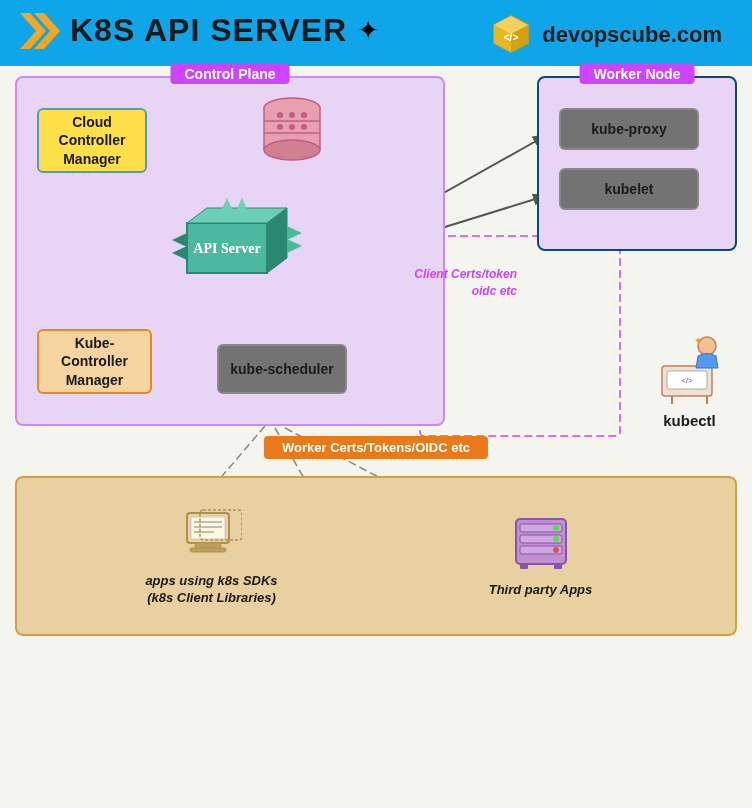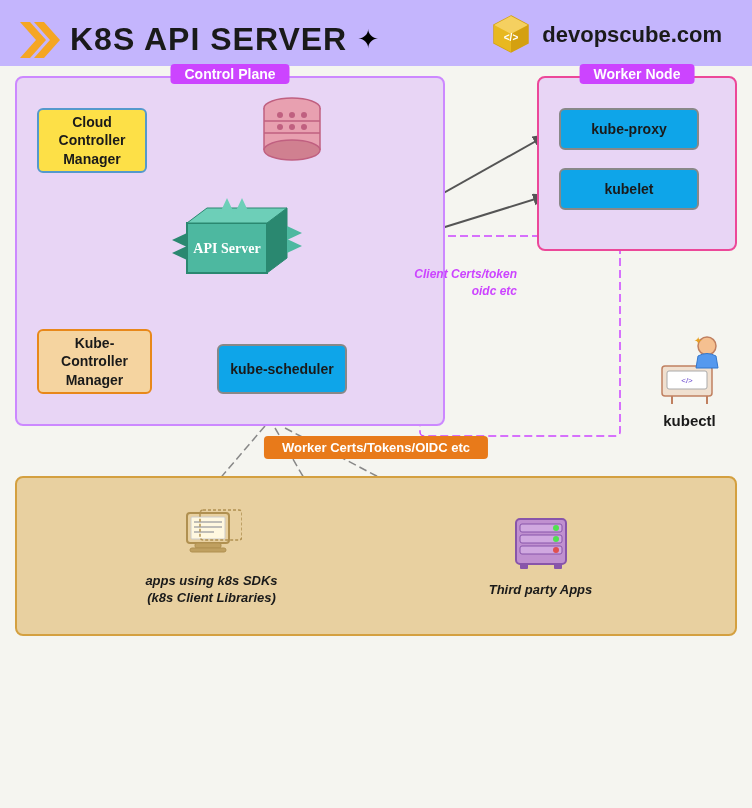--- a/index.html
+++ b/index.html
@@ -8,24 +8,24 @@
       height: 808px;
       background: #f5f5f0;
       font-family: 'Arial', sans-serif;
       overflow: hidden;
       position: relative;
     }
 
     
     .header {
       display: flex;
-      align-items: flex-end;
+      align-items: flex-start;
       justify-content: space-between;
       padding: 12px 30px 8px 20px;
-      background: #c4b5fd;
+      background: #0ea5e9;
     }
     .title-area {
       display: flex;
       align-items: center;
       gap: 10px;
     }
     .main-title {
       font-size: 32px;
       font-weight: 900;
       text-transform: uppercase;
@@ -76,21 +76,21 @@
     }
 
     
     .worker-node {
       position: absolute;
       top: 10px;
       right: 0;
       width: 200px;
       height: 175px;
       background: #e8d5f5;
-      border: 2px solid #ec4899;
+      border: 2px solid #0c4a6e;
       border-radius: 8px;
       margin-left: 11px;
     }
     .worker-node-label {
       position: absolute;
       top: -14px;
       left: 50%;
       transform: translateX(-50%);
       background: #cc44ff;
       color: white;
@@ -111,21 +111,21 @@
       align-items: center;
       justify-content: center;
       text-align: center;
       font-size: 14px;
       font-weight: 600;
       color: #1a1a1a;
       padding: 8px;
     }
     .comp-box.blue { background: #fde047; border-color: #5599cc; }
     .comp-box.orange { background: #f5d4a0; border-color: #e8881a; }
-    .comp-box.white-bordered { background: #0ea5e9; border-color: #888; }
+    .comp-box.white-bordered { background: #737373; border-color: #888; }
 
     
     .cloud-ctrl {
       top: 30px;
       left: 20px;
       width: 110px;
       height: 65px;
       line-height: 1.3;
     }
 

